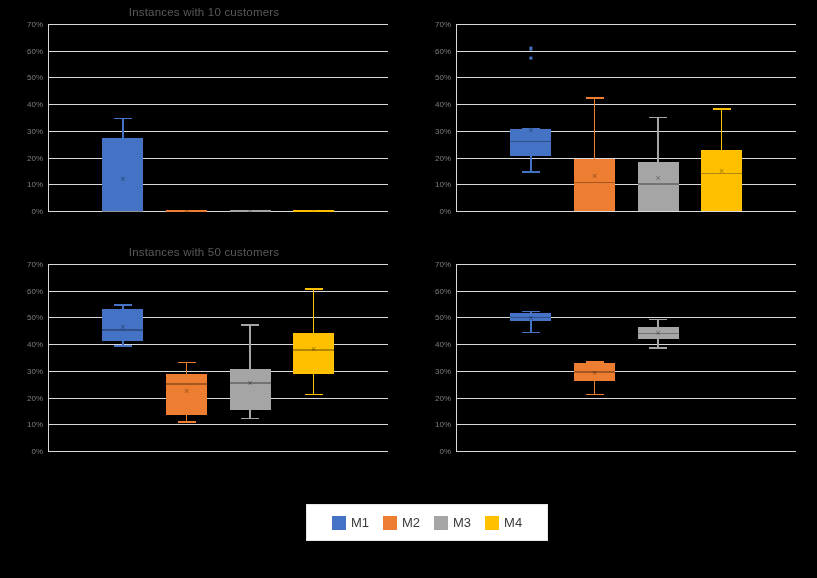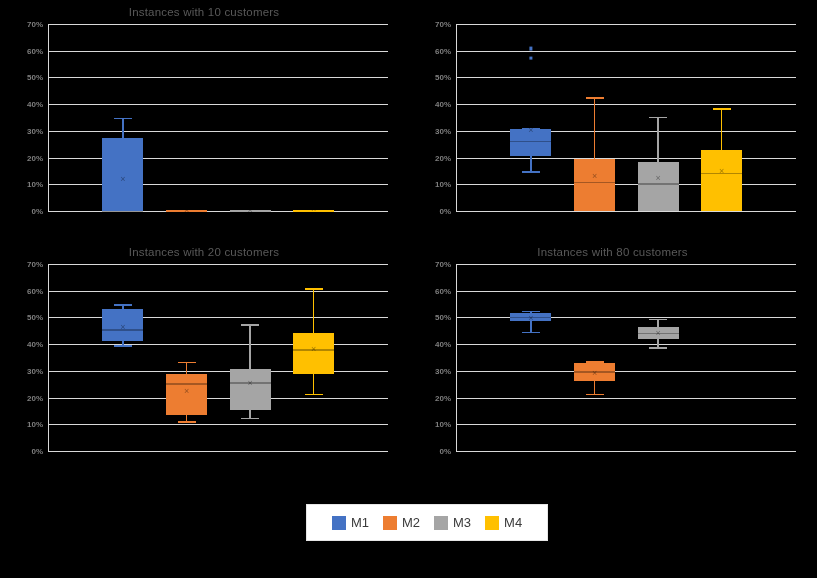--- a/index.html
+++ b/index.html
@@ -14,21 +14,21 @@
   }
   .panel{position:relative;}
   .panel-title{
     position:absolute;top:6px;left:0;width:100%;text-align:center;
     color:#595959;font-size:11.5px;letter-spacing:.2px;
     white-space:nowrap;
   }
   .plot{position:absolute;}
   .ytick{
     position:absolute;right:100%;transform:translateY(-50%);
-    padding-right:5px;color:#7f7f7f;font-size:8px;white-space:nowrap;font-weight:bold;
+    padding-right:5px;color:#7f7f7f;font-size:8px;white-space:nowrap;
   }
   .gridline{position:absolute;left:0;height:1px;background:#d9d9d9;}
   .axisline{position:absolute;top:0;width:1px;background:#d9d9d9;}
   .series{position:absolute;bottom:0;}
   .box{position:absolute;box-sizing:border-box;}
   .whisk-v{position:absolute;width:1.4px;}
   .whisk-cap{position:absolute;height:1.6px;}
   .median{position:absolute;height:1.2px;}
   .meanx{
     position:absolute;transform:translate(-50%,-50%);
@@ -129,21 +129,21 @@
         <div class="meanx" style="left: 202.093px; top: 154.141px; color: rgba(0, 0, 0, 0.38);">×</div>
         <div class="series"></div>
         <div class="whisk-v" style="left: 264.945px; top: 84.15px; height: 41.9414px; background: rgb(255, 192, 0);"></div>
         <div class="whisk-cap" style="left: 256.645px; width: 18px; top: 84.15px; background: rgb(255, 192, 0);"></div>
         <div class="box" style="left: 245.145px; top: 126.091px; width: 41px; height: 60.9086px; background: rgb(255, 192, 0);"></div>
         <div class="median" style="left: 245.145px; width: 41px; top: 148.799px; background: rgba(0, 0, 0, 0.3);"></div>
         <div class="meanx" style="left: 265.645px; top: 147.463px; color: rgba(0, 0, 0, 0.38);">×</div>
       </div>
   </div>
   <div class="panel">
-    <div class="panel-title">Instances with 20 customers</div>
+    <div class="panel-title">Instances with 50 customers</div>
     <div class="plot" style="left: 48px; top: 24px; width: 340px; height: 187px;">
         <div class="gridline" style="top: 0px; width: 340px; background: rgb(217, 217, 217);"></div>
         <div class="ytick" style="top: 0px; color: rgb(127, 127, 127);">70%</div>
         <div class="gridline" style="top: 26.7143px; width: 340px; background: rgb(217, 217, 217);"></div>
         <div class="ytick" style="top: 26.7143px; color: rgb(127, 127, 127);">60%</div>
         <div class="gridline" style="top: 53.4286px; width: 340px; background: rgb(217, 217, 217);"></div>
         <div class="ytick" style="top: 53.4286px; color: rgb(127, 127, 127);">50%</div>
         <div class="gridline" style="top: 80.1429px; width: 340px; background: rgb(217, 217, 217);"></div>
         <div class="ytick" style="top: 80.1429px; color: rgb(127, 127, 127);">40%</div>
         <div class="gridline" style="top: 106.857px; width: 340px; background: rgb(217, 217, 217);"></div>
@@ -183,21 +183,20 @@
         <div class="whisk-v" style="left: 264.945px; top: 24.0429px; height: 45.4143px; background: rgb(255, 192, 0);"></div>
         <div class="whisk-cap" style="left: 256.645px; width: 18px; top: 24.0429px; background: rgb(255, 192, 0);"></div>
         <div class="whisk-v" style="left: 264.945px; top: 110.33px; height: 21.1043px; background: rgb(255, 192, 0);"></div>
         <div class="whisk-cap" style="left: 256.645px; width: 18px; top: 129.834px; background: rgb(255, 192, 0);"></div>
         <div class="box" style="left: 245.145px; top: 69.4571px; width: 41px; height: 40.8729px; background: rgb(255, 192, 0);"></div>
         <div class="median" style="left: 245.145px; width: 41px; top: 85.4857px; background: rgba(0, 0, 0, 0.3);"></div>
         <div class="meanx" style="left: 265.645px; top: 84.9514px; color: rgba(0, 0, 0, 0.38);">×</div>
       </div>
   </div>
   <div class="panel">
-    <div class="panel-title">Instances with 80 customers</div>
     <div class="plot" style="left: 48px; top: 24px; width: 340px; height: 187px;">
         <div class="gridline" style="top: 0px; width: 340px; background: rgb(217, 217, 217);"></div>
         <div class="ytick" style="top: 0px; color: rgb(127, 127, 127);">70%</div>
         <div class="gridline" style="top: 26.7143px; width: 340px; background: rgb(217, 217, 217);"></div>
         <div class="ytick" style="top: 26.7143px; color: rgb(127, 127, 127);">60%</div>
         <div class="gridline" style="top: 53.4286px; width: 340px; background: rgb(217, 217, 217);"></div>
         <div class="ytick" style="top: 53.4286px; color: rgb(127, 127, 127);">50%</div>
         <div class="gridline" style="top: 80.1429px; width: 340px; background: rgb(217, 217, 217);"></div>
         <div class="ytick" style="top: 80.1429px; color: rgb(127, 127, 127);">40%</div>
         <div class="gridline" style="top: 106.857px; width: 340px; background: rgb(217, 217, 217);"></div>

